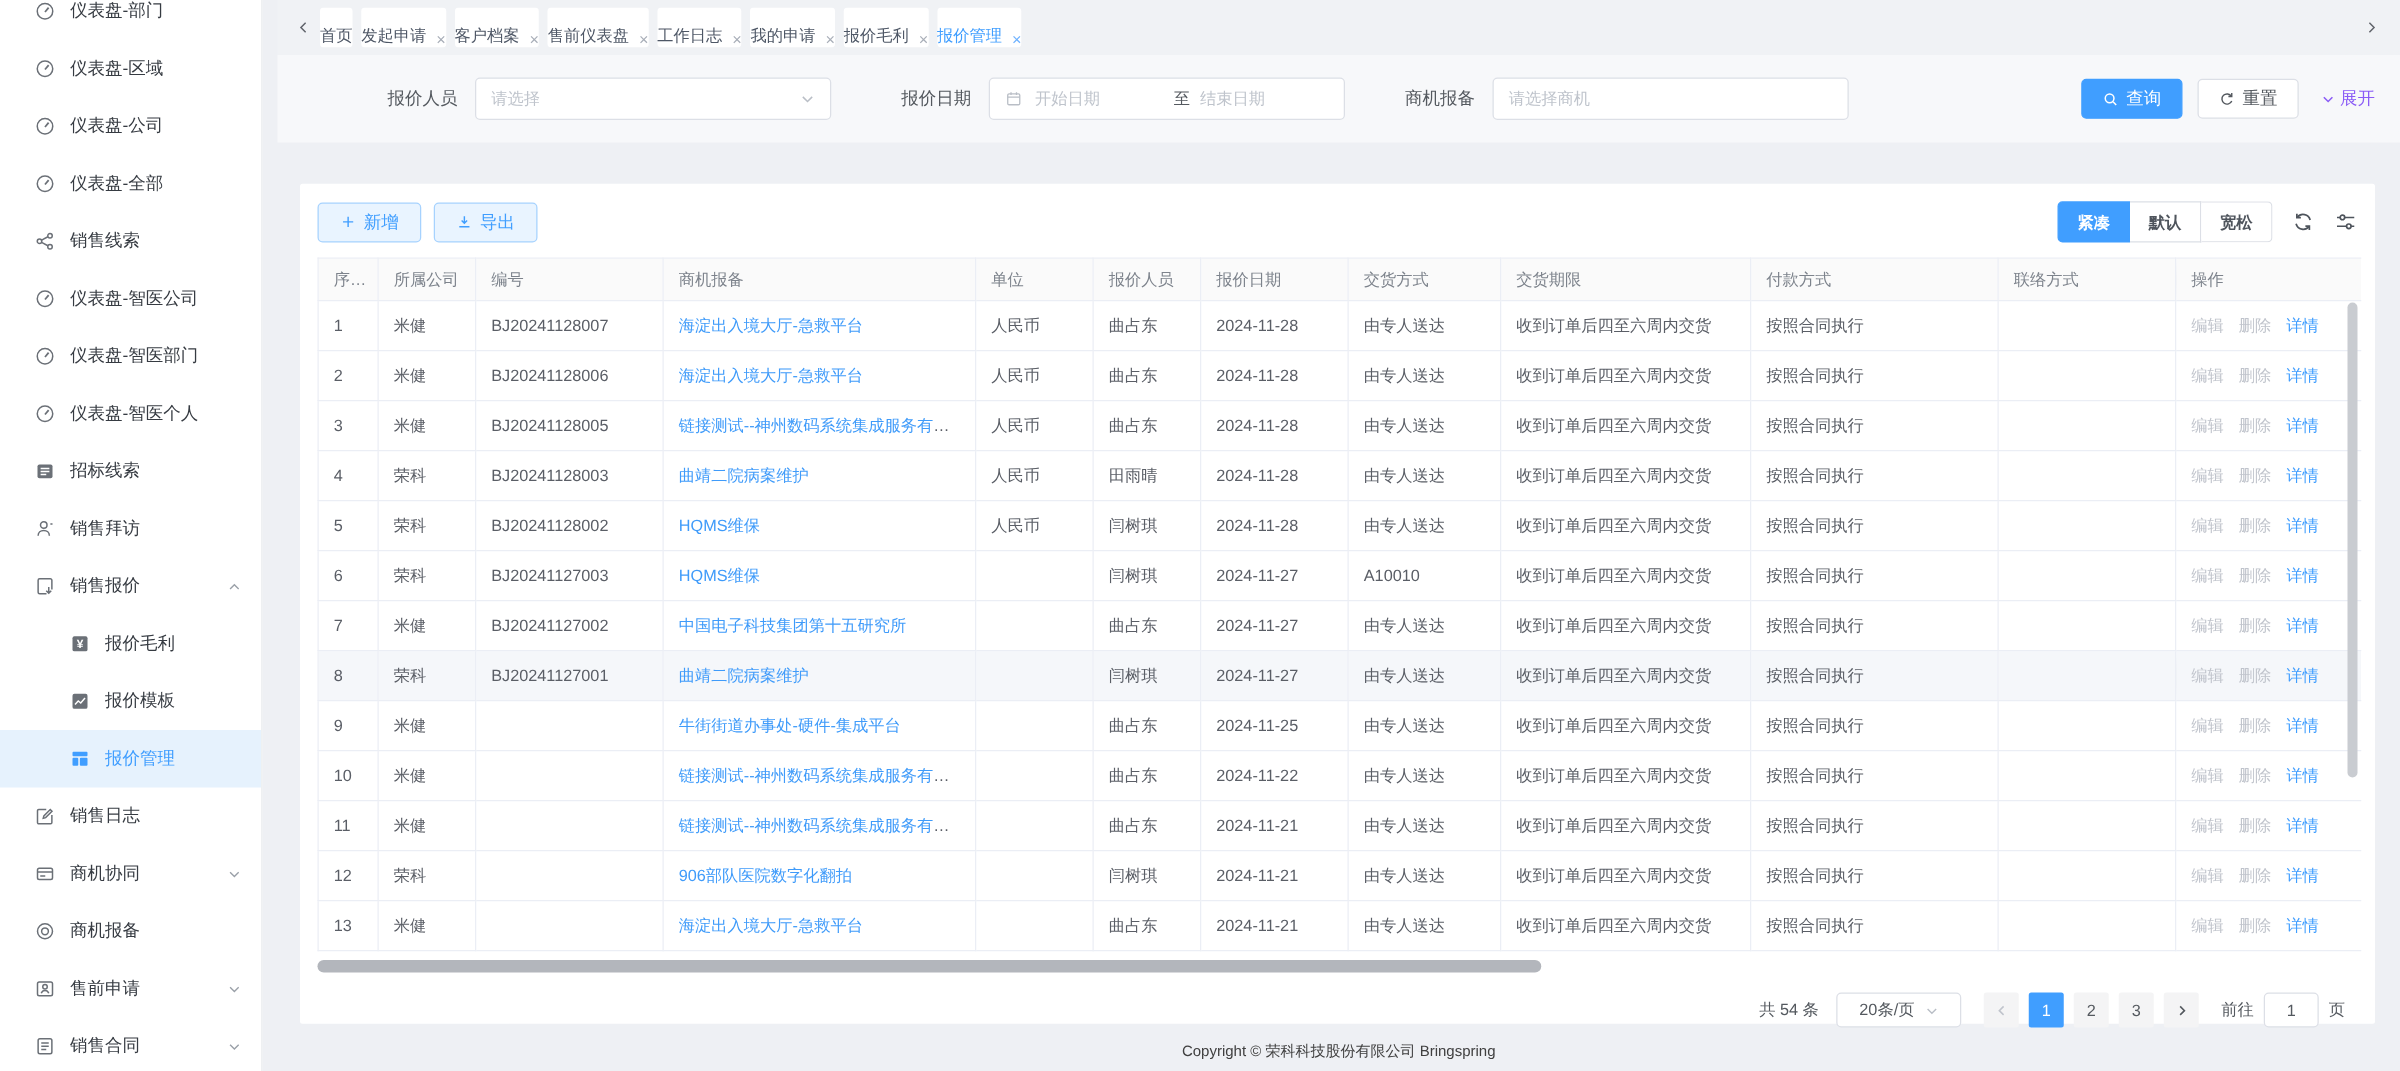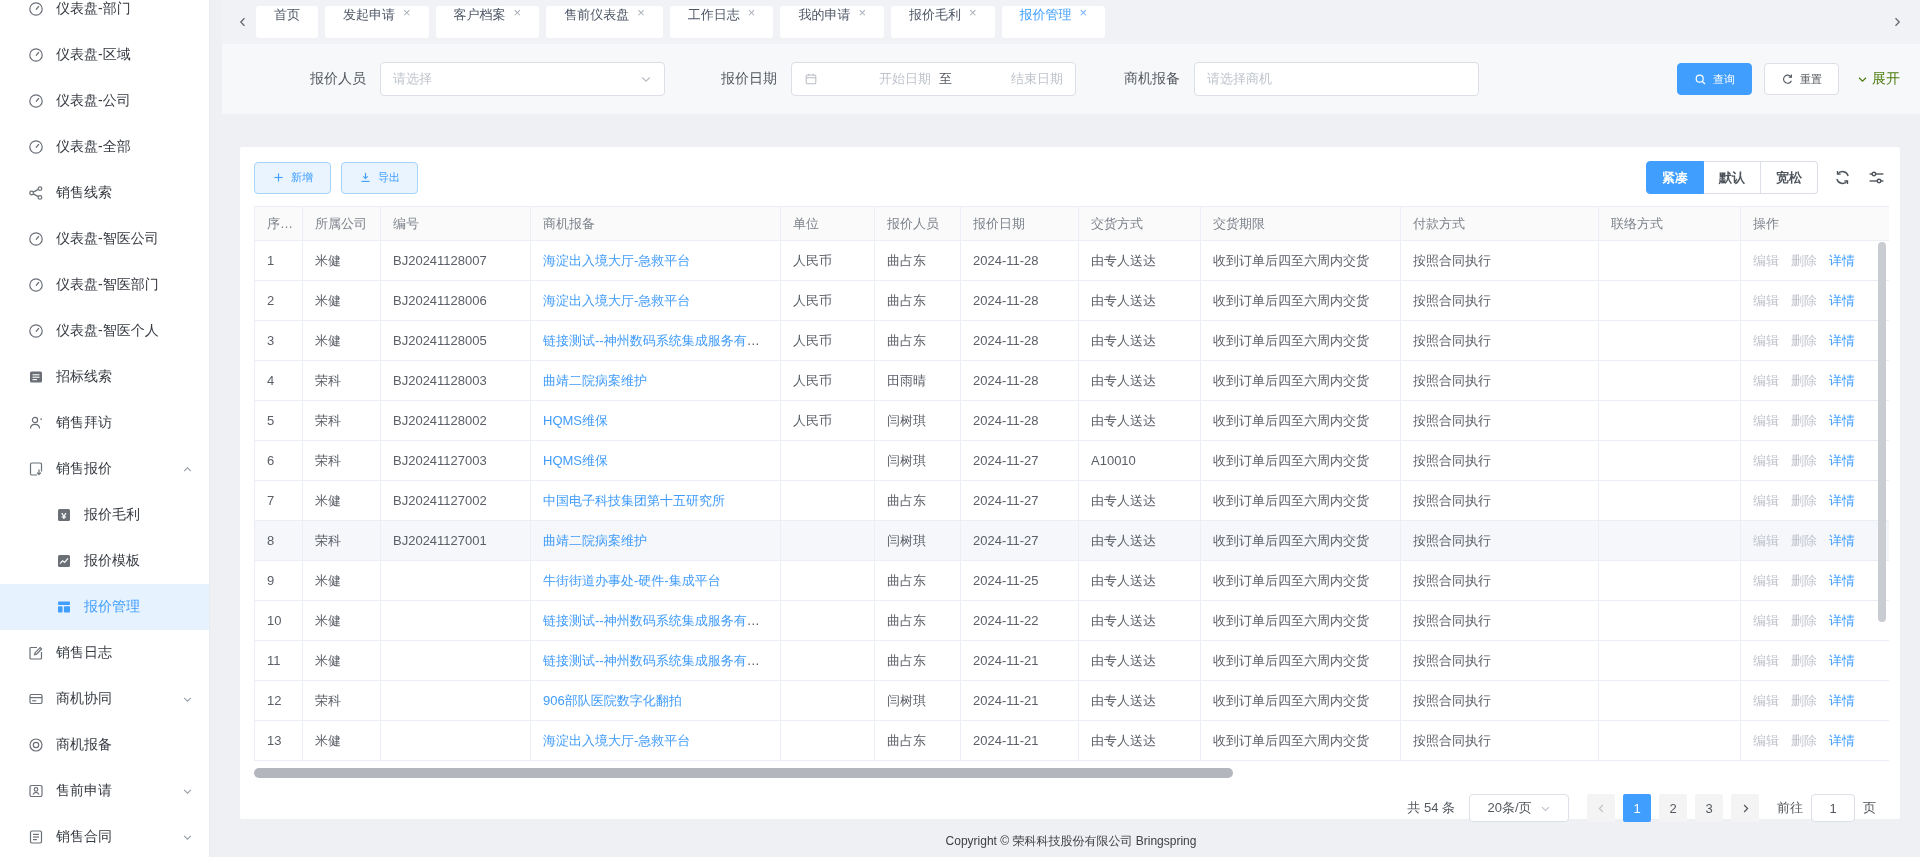--- a/index.html
+++ b/index.html
@@ -20,45 +20,45 @@
   .s-chev svg { width:11px; height:11px; }
 
   
   .main { flex:1; display:flex; flex-direction:column; min-width:0; }
 
   
   .tabbar { height:44px; background:#f0f2f5; display:flex; align-items:center; padding:0 10px 0 8px; }
   .tab-scroll { width:26px; height:32px; border:none; background:transparent; color:#60646b; display:flex; align-items:center; justify-content:center; cursor:pointer; }
   .tab-scroll svg { width:12px; height:12px; }
   #tabs { display:flex; align-items:center; flex:1; overflow:hidden; }
-  .tab { display:inline-flex; align-items:flex-start; height:32px; padding:0 18px; margin-right:7px; background:#fff; border-radius:3px; font-size:13px; color:#4e5766; cursor:pointer; white-space:nowrap; }
+  .tab { display:inline-flex; align-items:flex-end; height:32px; padding:0 0; margin-right:7px; background:#fff; border-radius:3px; font-size:13px; color:#4e5766; cursor:pointer; white-space:nowrap; }
   .tab .close { margin-left:8px; color:#a8aeb8; font-size:13px; line-height:1; }
   .tab.active { color:#409eff; }
   .tab.active .close { color:#6db1ff; }
 
   
   .filterbar { height:70px; background:#f7f8fa; display:flex; align-items:center; padding:0 20px 0 88px; }
   .f-group { display:flex; align-items:center; }
   .f-label { font-size:14px; color:#54595f; margin-right:14px; white-space:nowrap; }
   .ctl { background:#fff; border:1px solid #dcdfe6; border-radius:4px; height:34px; display:flex; align-items:center; font-size:13px; color:#bfc4cc; }
   .select-ctl { width:285px; padding:12px 12px; justify-content:space-between; }
   .select-ctl .chev { color:#b9bec6; display:inline-flex; }
   .select-ctl .chev svg { width:12px; height:12px; }
   .date-ctl { width:285px; padding:0 12px; }
   .date-ctl .cal { color:#b9bec6; display:inline-flex; margin-right:10px; }
   .date-ctl .cal svg { width:14px; height:14px; }
-  .date-ctl .dph { flex:1; text-align:right; }
+  .date-ctl .dph { flex:1; text-align:left; }
   .date-ctl .dto { color:#54595f; padding:0 8px; }
   .input-ctl { width:285px; padding:0 12px; }
   .f-actions { margin-left:auto; display:flex; align-items:center; }
-  .btn { height:32px; border-radius:4px; font-size:11px; display:inline-flex; align-items:center; justify-content:center; cursor:pointer; border:1px solid transparent; }
+  .btn { height:32px; border-radius:4px; font-size:14px; display:inline-flex; align-items:center; justify-content:center; cursor:pointer; border:1px solid transparent; }
   .btn svg { width:13px; height:13px; margin-right:6px; }
   .btn-primary { background:#409eff; color:#fff; padding:0 16px; border-color:#409eff; }
   .btn-plain { background:#fff; color:#54595f; border-color:#dcdfe6; padding:0 16px; margin-left:12px; }
-  .expand-link { display:inline-flex; align-items:center; color:#4d7c0f; font-size:14px; margin-left:18px; cursor:pointer; }
+  .expand-link { display:inline-flex; align-items:center; color:#8b5cf6; font-size:14px; margin-left:18px; cursor:pointer; }
   .expand-link svg { width:11px; height:11px; margin-right:4px; }
 
   
   .card { background:#fff; margin:33px 20px 0 18px; height:672px; border-radius:2px; display:flex; flex-direction:column; }
   .card-toolbar { display:flex; align-items:center; padding:14px 14px 10px 14px; }
   .btn-soft { background:#e9f4ff; border:1px solid #a6d2fe; color:#409eff; padding:0 17px; }
   .btn-soft + .btn-soft { margin-left:10px; }
   .btn-soft svg { width:13px; height:13px; margin-right:6px; }
   .toolbar-right { margin-left:auto; display:flex; align-items:center; }
   #density { display:inline-flex; }

